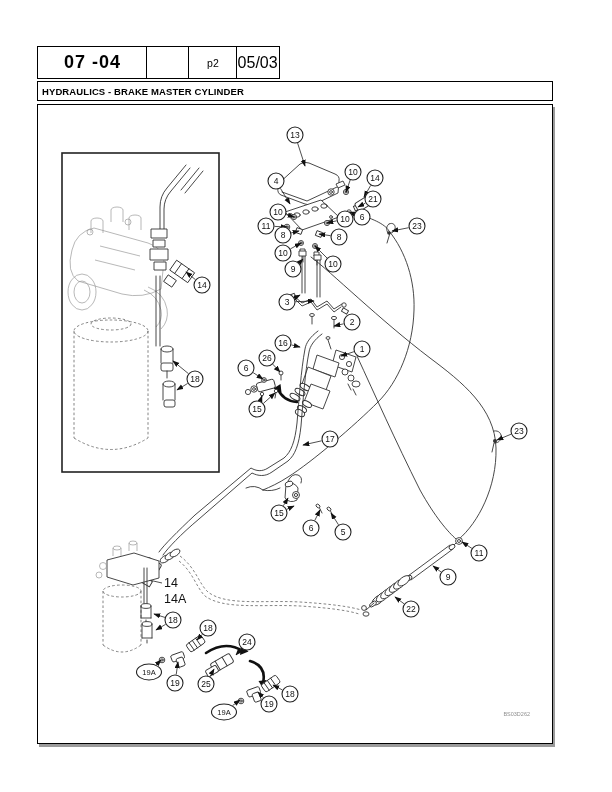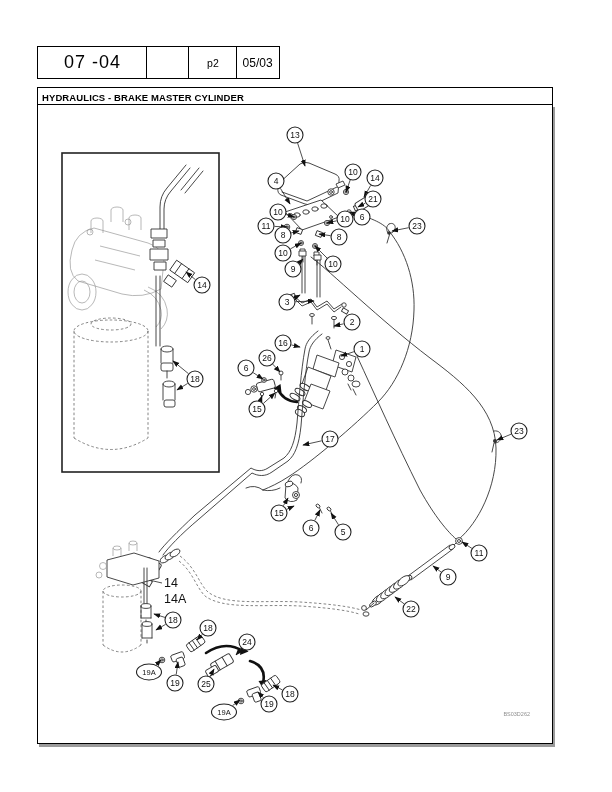--- a/index.html
+++ b/index.html
@@ -3,26 +3,26 @@
 <meta charset="utf-8">
 <style>
   html,body{margin:0;padding:0;background:#fff;}
   .page{position:relative;width:612px;height:792px;background:#fff;overflow:hidden;
         font-family:"Liberation Sans",sans-serif;}
   
   .header-table{position:absolute;left:37px;top:46px;display:flex;}
   .hcell{box-sizing:border-box;height:33px;border:1.8px solid #000;background:#fff;
          display:flex;align-items:center;justify-content:center;}
   .hcell+.hcell{margin-left:-1.8px;}
-  .hc1{width:111px;font-size:18px;font-weight:normal;letter-spacing:1px;}
+  .hc1{width:111px;font-size:18px;font-weight:bold;letter-spacing:1px;}
   .hc2{width:44px;}
   .hc3{width:49px;font-size:10.5px;}
-  .hc4{width:44px;font-size:12px;}
+  .hc4{width:44px;font-size:16px;}
   
-  .title-bar{position:absolute;left:37px;top:87px;width:516px;height:20px;
+  .title-bar{position:absolute;left:37px;top:81px;width:516px;height:20px;
              box-sizing:border-box;border:1.6px solid #000;background:#fff;
              display:flex;align-items:center;padding-left:4px;}
   .title-bar span{font-size:9.5px;font-weight:bold;letter-spacing:0.1px;}
   
   .diagram-box{position:absolute;left:37px;top:104px;width:516px;height:640px;
                box-sizing:border-box;border:1.7px solid #000;background:#fff;
                box-shadow:2px 3px 0 #9b9b9b;}
   svg.canvas{position:absolute;left:0;top:0;}
   
   .art{stroke:#333;fill:none;stroke-width:0.9;stroke-linecap:round;stroke-linejoin:round;}

